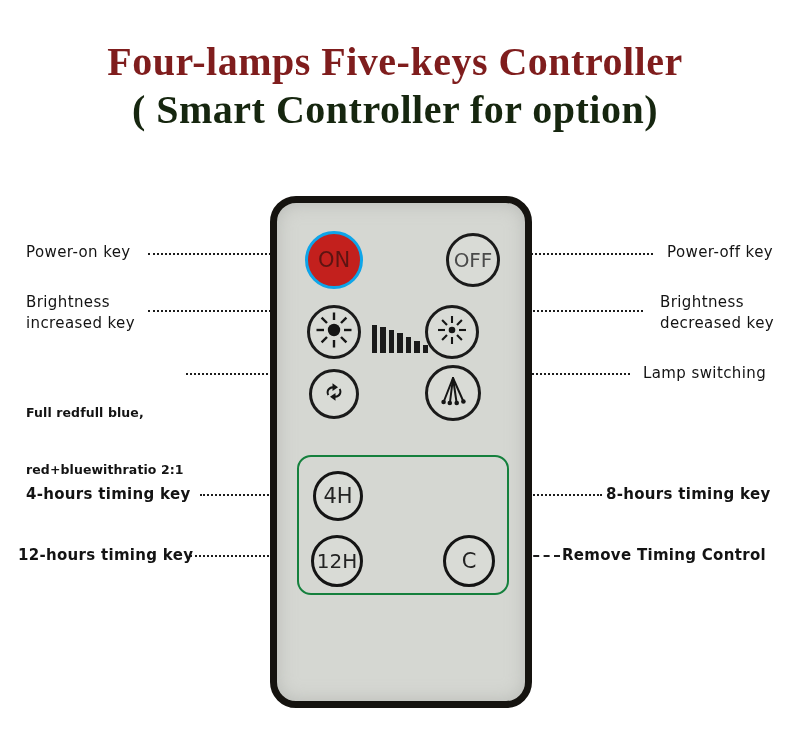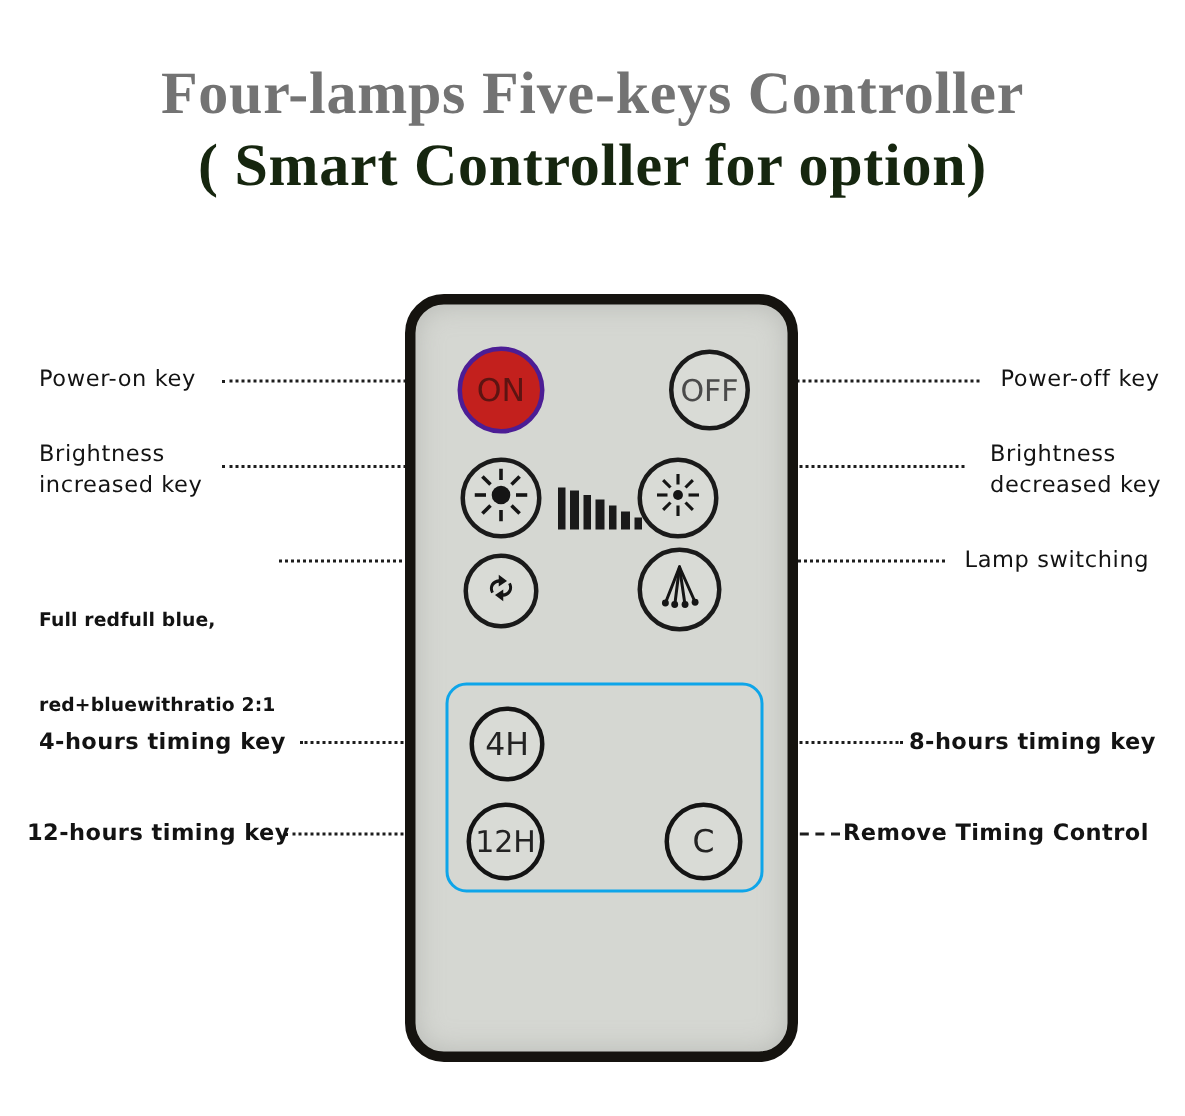--- a/index.html
+++ b/index.html
@@ -68,21 +68,21 @@
     user-select: none;
   }
 
   
   #key-on {
     left: 28px;
     top: 28px;
     width: 58px;
     height: 58px;
     background: #c3201d;
-    border: 3px solid #4c1d95;
+    border: 3px solid #0ea5e9;
   }
   #key-on .key-label {
     color: #5d1412;
     font-size: 21px;
   }
 
   
   #key-off {
     left: 136px;
     top: 30px;
@@ -137,21 +137,21 @@
     width: 6px;
   }
 
   
   #timer-panel {
     position: absolute;
     left: 20px;
     top: 252px;
     width: 212px;
     height: 140px;
-    border: 2px solid #0ea5e9;
+    border: 2px solid #15803d;
     border-radius: 14px;
     box-sizing: border-box;
     background: #d5d7d2;
   }
   #timer-caption {
     position: absolute;
     left: 0;
     top: 58px;
     width: 212px;
     text-align: center;
@@ -202,21 +202,21 @@
     position: absolute;
     height: 2px;
     border-top: 2px dotted #1d1d1d;
   }
   .leader.dashed { border-top: 2px dashed #1d1d1d; }
 </style>
 </head>
 <body>
 
 <div id="title-block">
-  <div class="title-line" style="color: #737373;">Four-lamps Five-keys Controller</div>
+  <div class="title-line" style="color: #7f1d1d;">Four-lamps Five-keys Controller</div>
   <div class="title-line" style="color: rgb(22, 38, 15);">( Smart Controller for option)</div>
 </div>
 
 <div class="leader" style="left:148px;  top:253px; width:155px;"></div>
 <div class="leader" style="left:148px;  top:310px; width:155px;"></div>
 <div class="leader" style="left:186px;  top:373px; width:118px;"></div>
 <div class="leader" style="left:200px;  top:494px; width:105px;"></div>
 <div class="leader" style="left:190px;  top:555px; width:115px;"></div>
 
 <div class="leader" style="left:498px; top:253px; width:155px;"></div>

